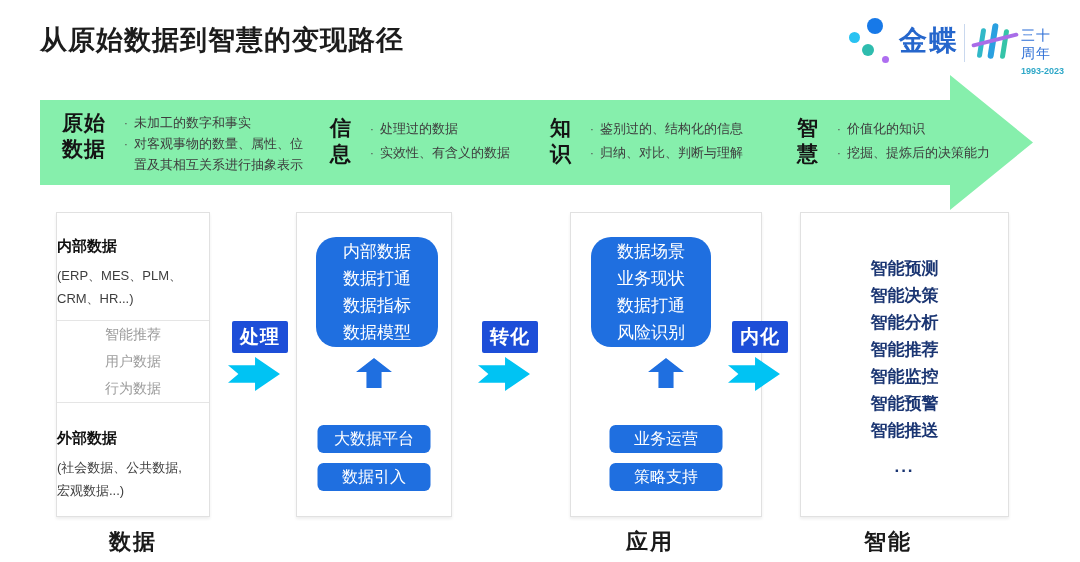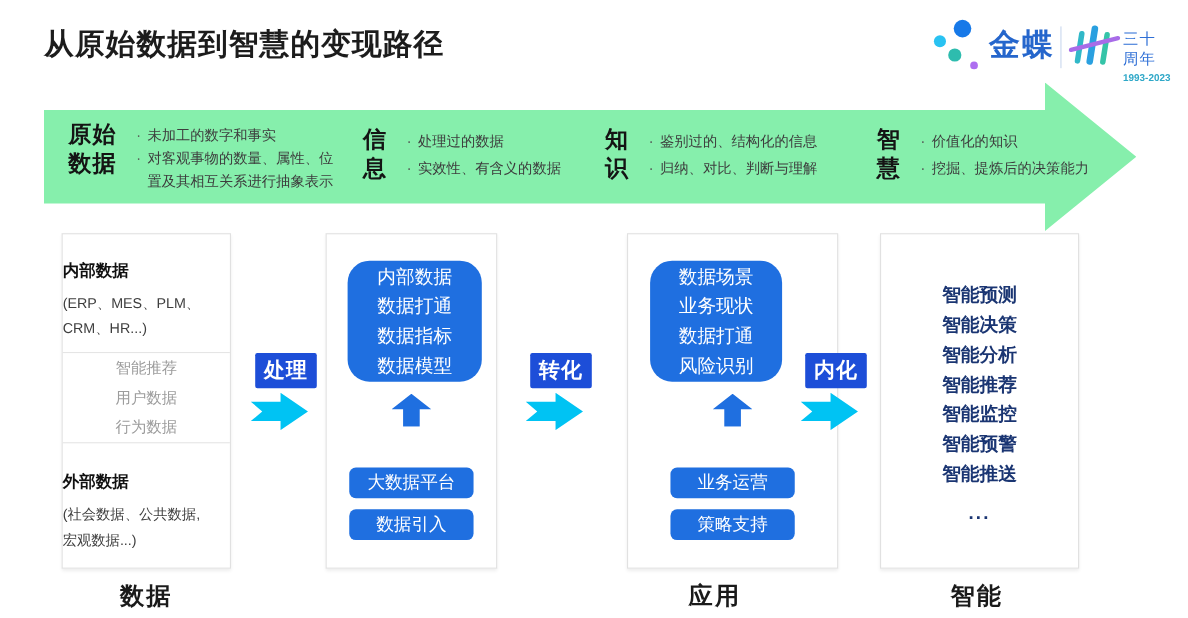--- a/index.html
+++ b/index.html
@@ -45,21 +45,21 @@
   .bg2 .point-row, .bg3 .point-row, .bg4 .point-row { line-height:24px; }
   .point-marker { width:16px; flex:none; text-align:center; color:#555; }
   .point-text { white-space:pre-line; }
 
   
   .col-box { position:absolute; top:212px; height:305px; background:#fff;
              border:1px solid #e1e1e1; box-shadow:0 2px 3px rgba(0,0,0,0.07); }
   .box-data  { left:56px;  width:154px; }
   .box-anal  { left:296px; width:156px; }
   .box-app   { left:570px; width:192px; }
-  .box-intel { left:800px; width:181px; }
+  .box-intel { left:800px; width:209px; }
 
   .sec { text-align:left; }
   .sec1 { height:108px; border-bottom:1px solid #e5e5e5; padding-top:24px; }
   .sec2 { height:82px; border-bottom:1px solid #e5e5e5; display:flex; flex-direction:column;
           justify-content:center; align-items:center; font-size:14px; line-height:27px; color:#9c9c9c; }
   .sec3 { padding-top:26px; }
   .sec-title { font-size:15px; font-weight:700; color:#111; margin-bottom:8px; }
   .sec-detail { font-size:13px; line-height:23px; color:#3e3e3e; white-space:pre-line; }
 
   .main-blue-box { position:absolute; top:24px; border-radius:20px; background:#1f6fe0;

